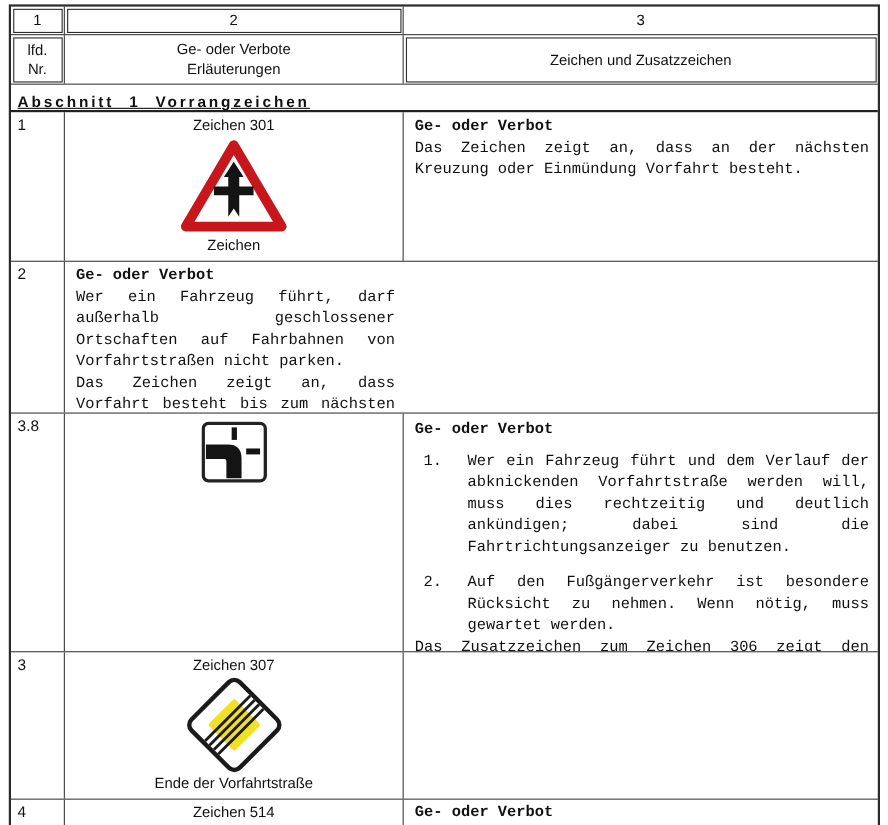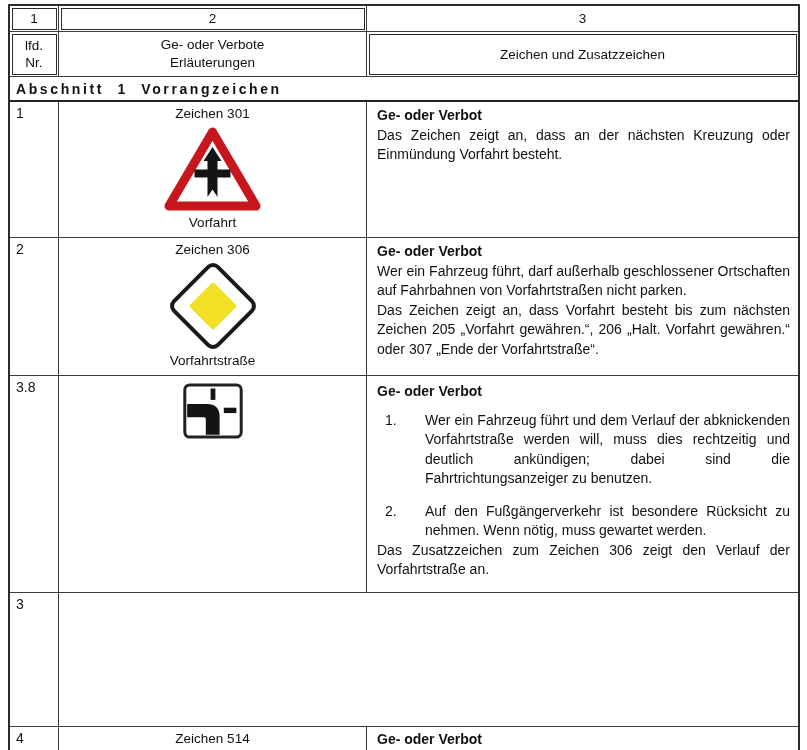--- a/index.html
+++ b/index.html
@@ -48,42 +48,43 @@
   .plainhead {
     display: flex; flex-direction: column;
     align-items: center; justify-content: center;
     width: 100%; height: 100%;
     font-size: 13.5px; line-height: 18px;
   }
 
   
   .section-row {
     border-bottom: 2px solid #222;
-    display: flex; align-items: center;
+    display: flex; align-items: flex-end;
     padding-left: 6px;
+    text-decoration: underline;
   }
   .section-title {
     font-weight: bold; font-size: 14px;
     letter-spacing: 2.6px; word-spacing: 7px;
   }
 
   
   .nr-cell { padding: 3px 2px 0 6px; font-size: 14px; }
   .sign-cell {
     display: flex; flex-direction: column; align-items: center;
     padding: 3px 4px 4px 4px;
     font-size: 13.5px;
   }
   .sign-title { text-align: center; line-height: 17px; }
   .sign-wrap { flex: 1; display: flex; align-items: center; justify-content: center; }
   .sign-caption { text-align: center; line-height: 16px; margin-bottom: 2px; }
 
   .text-cell {
     padding: 4px 8px 0 10px;
-    font-size: 14px; line-height: 19.5px;
+    font-size: 14px; line-height: 19.5px; font-family: Liberation Mono, monospace;
   }
   .bold-head { font-weight: bold; }
   .para { text-align: justify; }
   .li { display: flex; margin-top: 9px; }
   .li .num { margin-left: 8px; width: 40px; flex: 0 0 40px; }
   .li .li-text { flex: 1; text-align: justify; }
   .mt12 { margin-top: 13px; }
 </style>
 </head>
 <body>
@@ -138,41 +139,31 @@
         <span>1</span>
       </div>
       <div class="cell sign-cell">
         <div class="sign-title">Zeichen 301</div>
         <div class="sign-wrap">
           <svg width="97" height="86" viewBox="0 0 97 86" aria-hidden="true">
             <path d="M48.5 6 L92 80 L5 80 Z" fill="#ffffff" stroke="#c8161d" stroke-width="9" stroke-linejoin="round"></path>
             <path d="M48.5 21 L57.5 35 L53.5 35 L53.5 43.5 L66.5 43.5 L66.5 51.5 L53.5 51.5 L53.5 71 L48.5 63.5 L43.5 71 L43.5 51.5 L30.5 51.5 L30.5 43.5 L43.5 43.5 L43.5 35 L39.5 35 Z" fill="#141414"></path>
           </svg>
         </div>
-        <div class="sign-caption">Vorfahrt</div>
+        <div class="sign-caption">Zeichen</div>
       </div>
       <div class="cell text-cell">
         <div class="bold-head">Ge- oder Verbot</div>
         <div class="para">Das Zeichen zeigt an, dass an der nächsten Kreuzung oder Einmündung Vorfahrt besteht.</div>
       </div>
     </div>
 
     <div class="row">
       <div class="cell nr-cell">
         <span>2</span>
-      </div>
-      <div class="cell sign-cell">
-        <div class="sign-title">Zeichen 306</div>
-        <div class="sign-wrap">
-          <svg width="90" height="90" viewBox="0 0 90 90" aria-hidden="true">
-            <rect x="14" y="14" width="62" height="62" rx="7" transform="rotate(45 45 45)" fill="#ffffff" stroke="#1a1a1a" stroke-width="4"></rect>
-            <rect x="28" y="28" width="34" height="34" rx="2" transform="rotate(45 45 45)" fill="#f2e024"></rect>
-          </svg>
-        </div>
-        <div class="sign-caption">Vorfahrtstraße</div>
       </div>
       <div class="cell text-cell">
         <div class="bold-head">Ge- oder Verbot</div>
         <div class="para">Wer ein Fahrzeug führt, darf außerhalb geschlossener Ortschaften auf Fahrbahnen von Vorfahrtstraßen nicht parken.</div>
         <div class="para">Das Zeichen zeigt an, dass Vorfahrt besteht bis zum nächsten Zeichen 205 „Vorfahrt gewähren.“, 206 „Halt. Vorfahrt gewähren.“ oder 307 „Ende der Vorfahrtstraße“.</div>
       </div>
     </div>
 
     <div class="row">
       <div class="cell nr-cell">
@@ -199,20 +190,41 @@
           <span class="li-text">Auf den Fußgängerverkehr ist besondere Rücksicht zu nehmen. Wenn nötig, muss gewartet werden.</span>
         </div>
         <div class="para">Das Zusatzzeichen zum Zeichen 306 zeigt den Verlauf der Vorfahrtstraße an.</div>
       </div>
     </div>
 
     <div class="row">
       <div class="cell nr-cell">
         <span>3</span>
       </div>
+      <div class="cell sign-cell">
+        <div class="sign-title">Zeichen 307</div>
+        <div class="sign-wrap">
+          <svg width="90" height="90" viewBox="0 0 90 90" aria-hidden="true">
+            <defs>
+              <clipPath id="cp307">
+                <rect x="16" y="16" width="58" height="58" rx="5" transform="rotate(45 45 45)"></rect>
+              </clipPath>
+            </defs>
+            <rect x="14" y="14" width="62" height="62" rx="7" transform="rotate(45 45 45)" fill="#ffffff" stroke="#1a1a1a" stroke-width="4"></rect>
+            <rect x="28" y="28" width="34" height="34" rx="2" transform="rotate(45 45 45)" fill="#f2e024"></rect>
+            <g clip-path="url(#cp307)" stroke="#1a1a1a" stroke-width="2.6">
+              <line x1="0" y1="78" x2="78" y2="0"></line>
+              <line x1="0" y1="86" x2="86" y2="0"></line>
+              <line x1="4" y1="90" x2="90" y2="4"></line>
+              <line x1="12" y1="90" x2="90" y2="12"></line>
+            </g>
+          </svg>
+        </div>
+        <div class="sign-caption">Ende der Vorfahrtstraße</div>
+      </div>
       <div class="cell text-cell"></div>
     </div>
 
     <div class="row">
       <div class="cell nr-cell">
         <span>4</span>
       </div>
       <div class="cell sign-cell">
         <div class="sign-title">Zeichen 514</div>
       </div>

